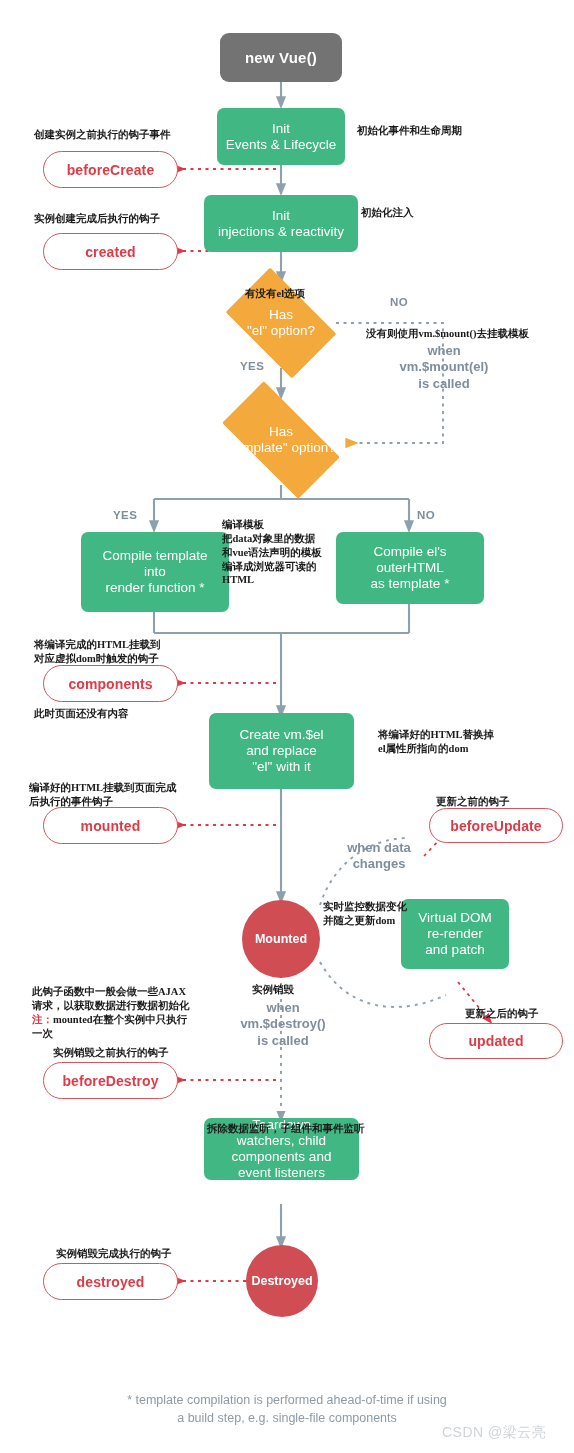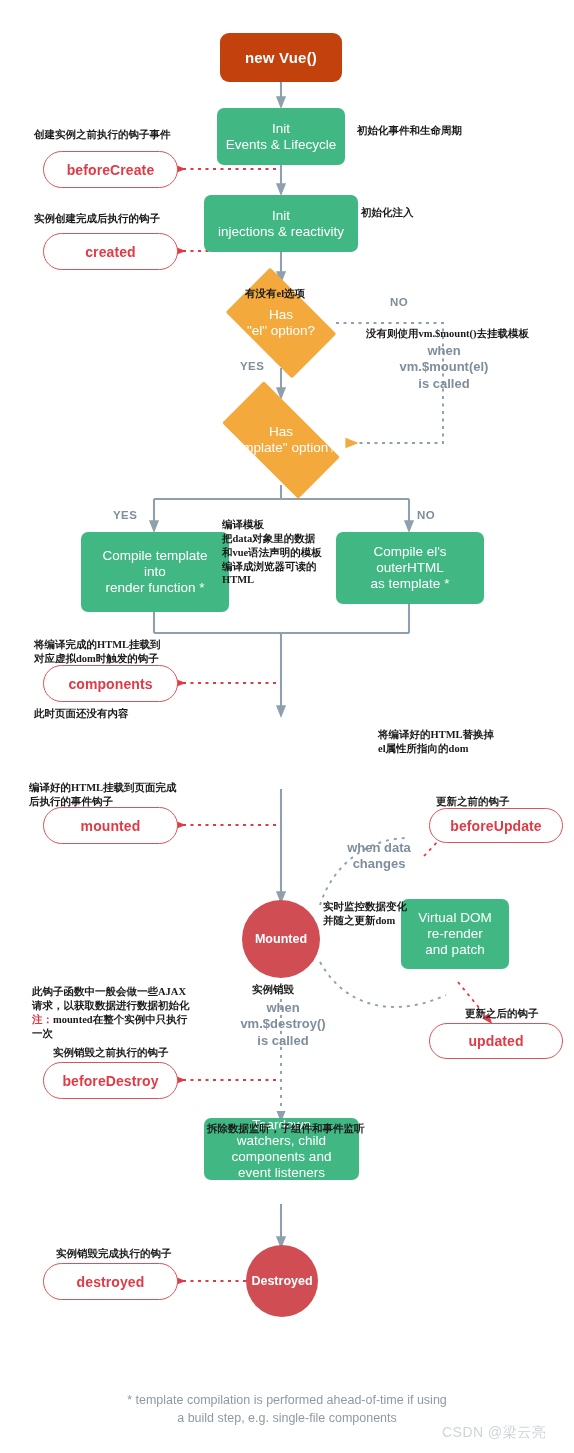--- a/index.html
+++ b/index.html
@@ -25,21 +25,21 @@
     display: flex;
     align-items: center;
     justify-content: center;
     text-align: center;
     color: #ffffff;
     box-sizing: border-box;
     line-height: 1.18;
     white-space: pre-line;
   }
   .node-dark {
-    background: #c2410c;
+    background: #737373;
     border-radius: 9px;
     font-weight: bold;
     font-size: 15px;
     letter-spacing: .2px;
   }
   .node-green {
     background: #41b883;
     border-radius: 7px;
     font-size: 13.5px;
     font-weight: 400;
@@ -241,20 +241,23 @@
   </div>
 
   <div class="node node-green" style="left:81px; top:532px; width:148px; height:80px;">Compile template
 into
 render function *</div>
 
   <div class="node node-green" style="left:336px; top:532px; width:148px; height:72px;">Compile el's
 outerHTML
 as template *</div>
 
+  <div class="node node-green" style="left:209px; top:713px; width:145px; height:76px;">Create vm.$el
+and replace
+"el" with it</div>
 
   <div class="node-circle" style="left:242px; top:900px; width:78px; height:78px;">Mounted</div>
 
   <div class="node node-green" style="left:401px; top:899px; width:108px; height:70px;">Virtual DOM
 re-render
 and patch</div>
 
   <div class="node node-green" style="left:204px; top:1118px; width:155px; height:62px;">Teardown
 watchers, child
 components and

